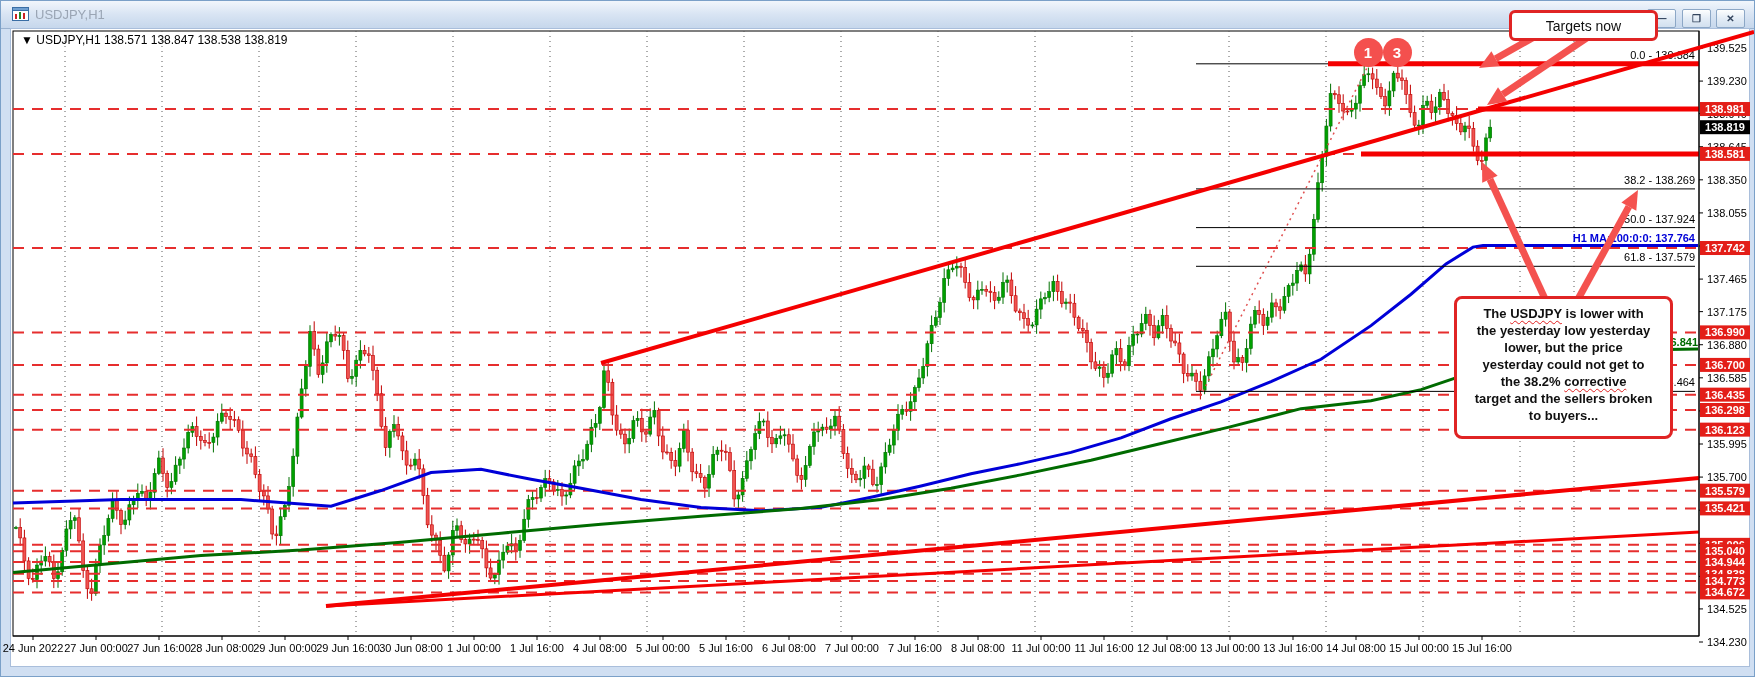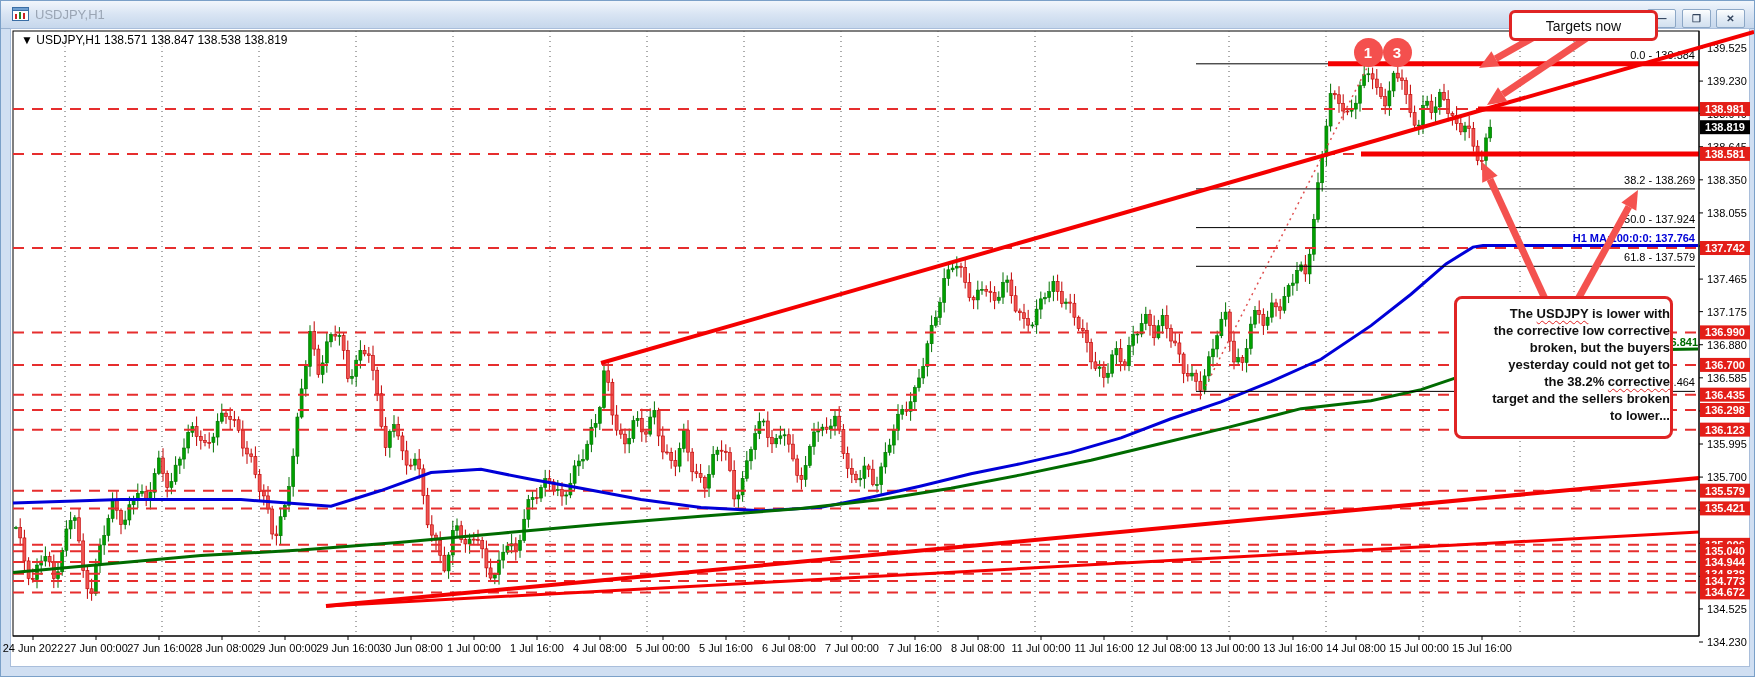--- a/index.html
+++ b/index.html
@@ -12,21 +12,21 @@
     border:1px solid #8ca7c6;border-radius:2px;display:flex;align-items:center;justify-content:center;
     font-size:10px;font-weight:bold;color:#34455e;line-height:1;}
   #btn-min{left:1646px;} #btn-restore{left:1681px;} #btn-close{left:1715px;}
   #inner{position:absolute;left:9px;top:27px;width:1738px;height:637px;background:#fff;border:1px solid #a9bedb;}
   svg{position:absolute;left:0;top:0;}
   #basesvg{z-index:2;} #oversvg{z-index:4;pointer-events:none;}
   .callout{position:absolute;background:#fff;border:3px solid #e02424;z-index:5;color:#101010;}
   #targets-box{left:1508px;top:9px;width:143px;height:25px;border-radius:6px;
      display:flex;align-items:center;justify-content:center;font-weight:normal;font-size:14px;}
   #note-box{left:1453px;top:295px;width:213px;height:131px;border-radius:8px;
-     font-weight:bold;font-size:13px;line-height:17px;text-align:right;padding-top:6px;}
+     font-weight:bold;font-size:13px;line-height:17px;text-align:center;padding-top:6px;}
   .sq{text-decoration:underline;text-decoration-style:wavy;text-decoration-color:#e02020;text-decoration-thickness:1px;text-underline-offset:2px;}
   .numcircle{position:absolute;z-index:6;width:29px;height:29px;border-radius:50%;background:#f4504e;
      color:#fff;font-weight:bold;font-size:15px;display:flex;align-items:center;justify-content:center;}
 </style>
 </head>
 <body>
 
 <div id="win">
   <div id="titlebar">
     <span id="title-icon">
@@ -956,22 +956,22 @@
       <polygon points="1486,104 1497.0240293045917,86.3443839560466 1506.5099883298276,100.45170763460256" fill="#f4524f"></polygon>
       <line x1="1545" y1="300" x2="1488.9463547053" y2="178.2584891255739" stroke="#f4524f" stroke-width="7"></line>
       <polygon points="1481,161 1496.6672577351621,174.7035409679396 1481.225451675438,181.8134372832082" fill="#f4524f"></polygon>
       <line x1="1576" y1="300" x2="1627.8493028981834" y2="205.65126849674834" stroke="#f4524f" stroke-width="7"></line>
       <polygon points="1637,189 1635.2985545940971,209.74500141071894 1620.4000512022697,201.55753558277775" fill="#f4524f"></polygon>
     </svg>
 
   <div class="callout" id="targets-box">Targets now</div>
   <div class="callout" id="note-box">
       <div>The <span class="sq">USDJPY</span> is lower with</div>
-      <div>the corrective low corrective</div>
-      <div>broken, but the buyers</div>
+      <div>the yesterday low yesterday</div>
+      <div>lower, but the price</div>
       <div>yesterday could not get to</div>
       <div>the 38.2% <span class="sq">corrective</span></div>
       <div>target and the sellers broken</div>
-      <div>to lower...</div>
+      <div>to buyers...</div>
     </div>
   <div class="numcircle" id="circle-1" style="left: 1352.5px; top: 36.5px;">1</div>
   <div class="numcircle" id="circle-3" style="left: 1381.5px; top: 36.5px;">3</div>
 </div>
 
 </body></html>

